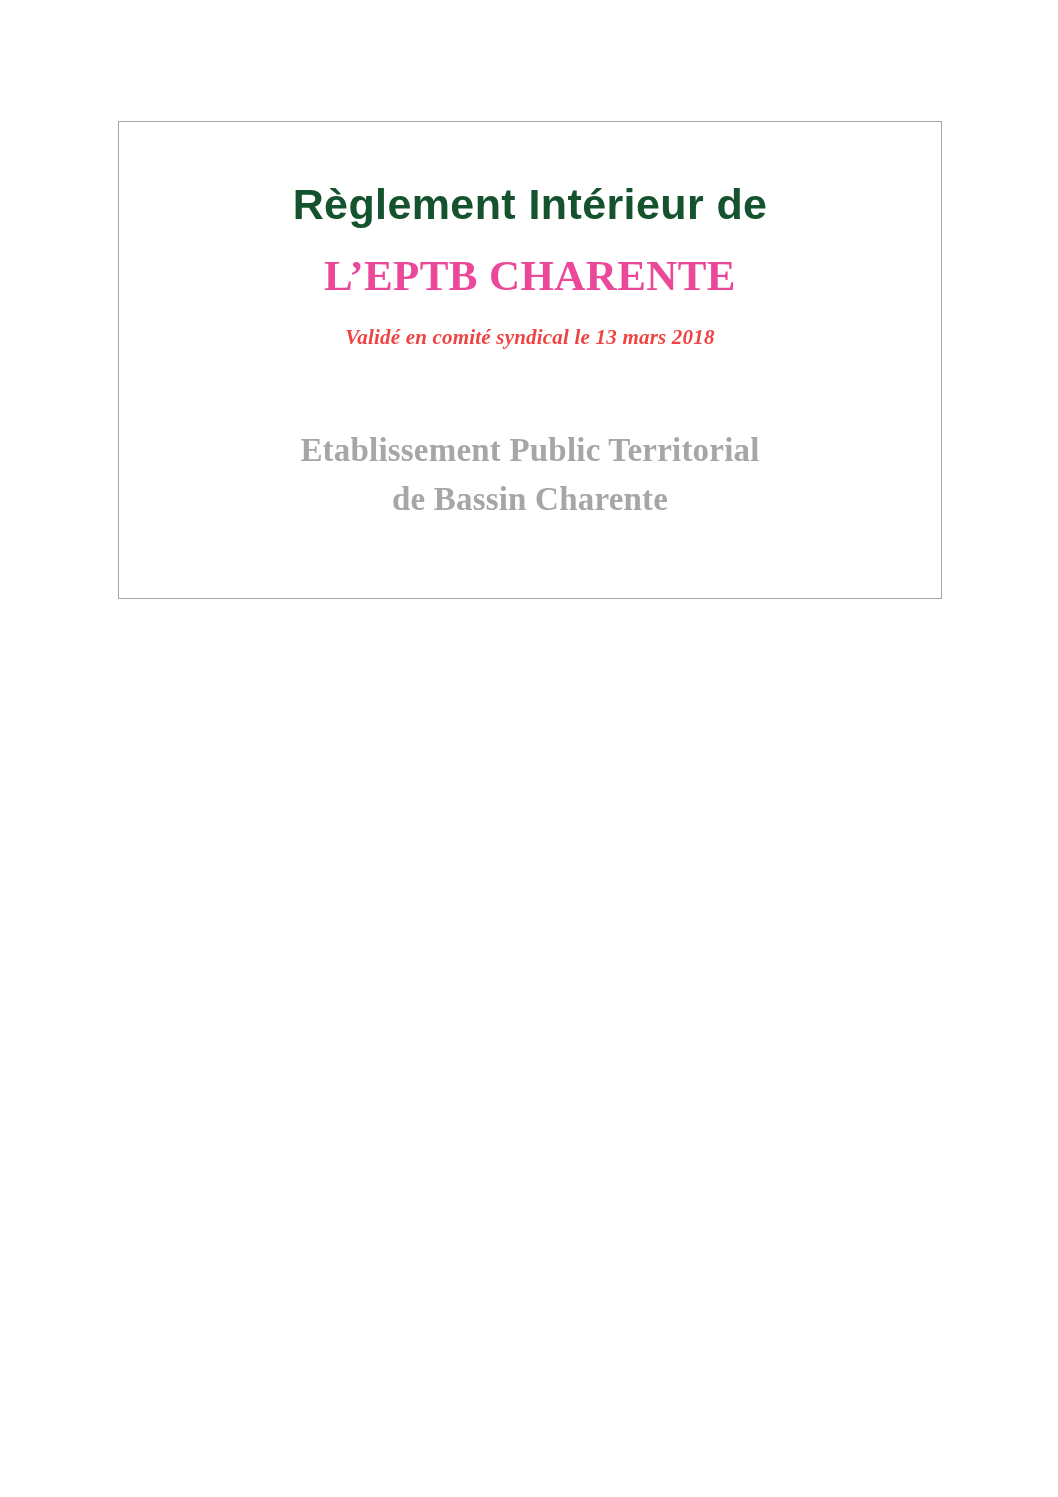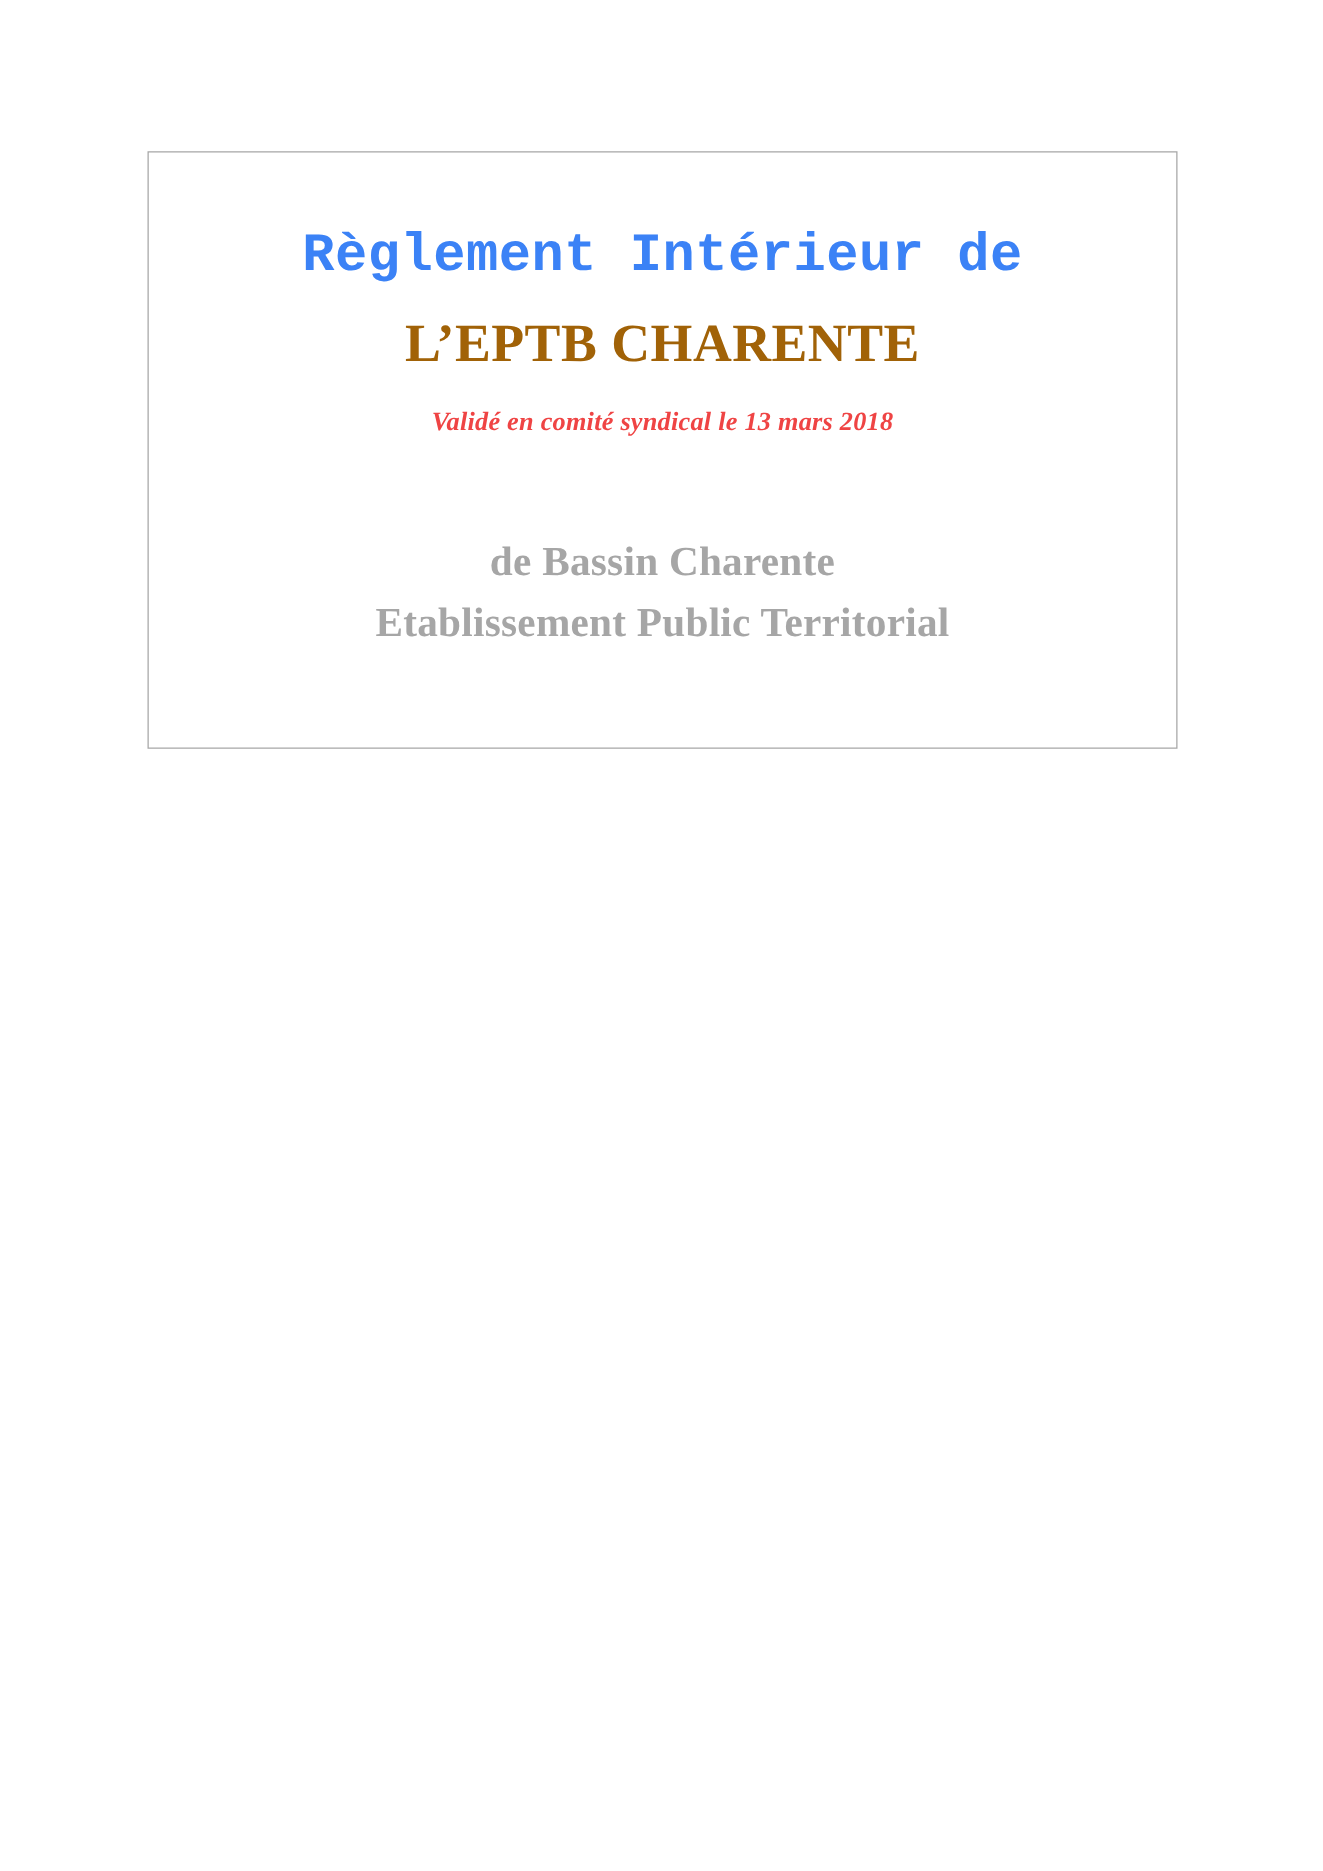--- a/index.html
+++ b/index.html
@@ -28,33 +28,33 @@
     height: 478px;
     border: 1px solid #a6a6a6;
     box-sizing: border-box;
     background: #ffffff;
   }
   .title-inner {
     padding-top: 58px;
     text-align: center;
   }
   .doc-title-line1 {
-    font-family: Liberation Mono, monospace;
+    font-family: Liberation Sans, sans-serif;
     font-weight: bold;
     font-size: 43px;
-    color: #3b82f6;
+    color: #14532d;
     letter-spacing: 0.4px;
     line-height: 1.15;
     margin: 0;
   }
   .doc-title-line2 {
     font-family: "Liberation Serif", serif;
     font-weight: bold;
     font-size: 43px;
-    color: #a16207;
+    color: #ec4899;
     letter-spacing: 0.4px;
     line-height: 1.15;
     margin: 22px 0 0 0;
   }
   .doc-subtitle {
     font-family: "Liberation Serif", serif;
     font-weight: bold;
     font-style: italic;
     font-size: 21px;
     color: #ef4444;
@@ -78,18 +78,18 @@
 </head>
 <body>
 
 <div class="page">
   <div class="title-box">
     <div class="title-inner">
       <p class="doc-title-line1">Règlement Intérieur de</p>
       <p class="doc-title-line2">L’EPTB CHARENTE</p>
       <p class="doc-subtitle">Validé en comité syndical le 13 mars 2018</p>
       <div class="org-block">
+        <p class="org-line">Etablissement Public Territorial</p>
         <p class="org-line">de Bassin Charente</p>
-        <p class="org-line">Etablissement Public Territorial</p>
       </div>
     </div>
   </div>
 </div>
 
 </body></html>

